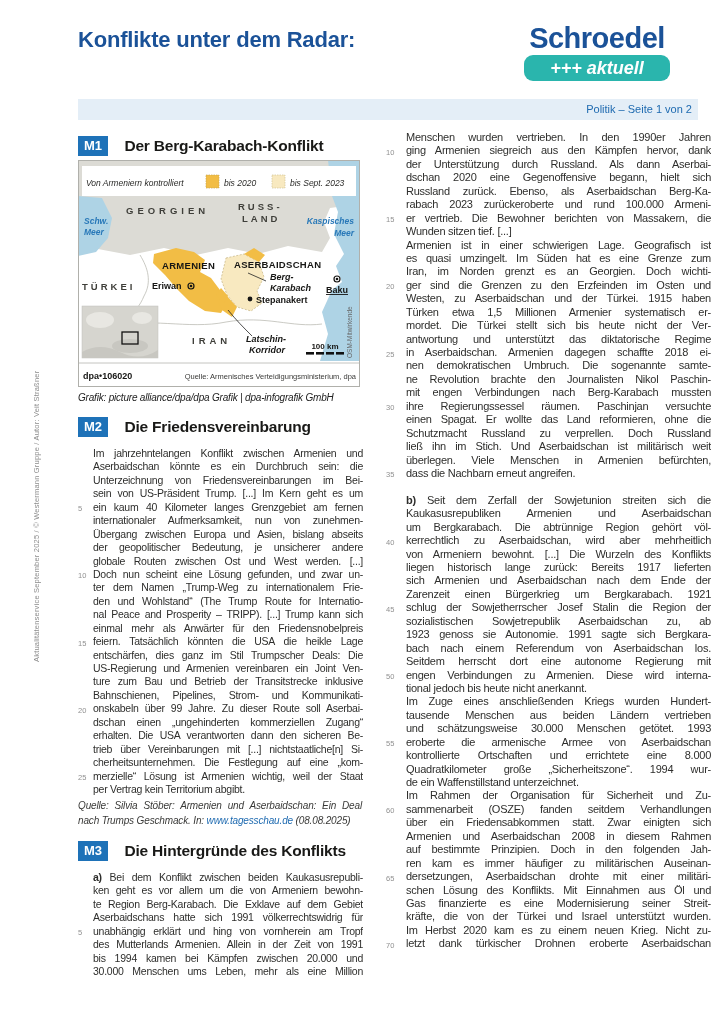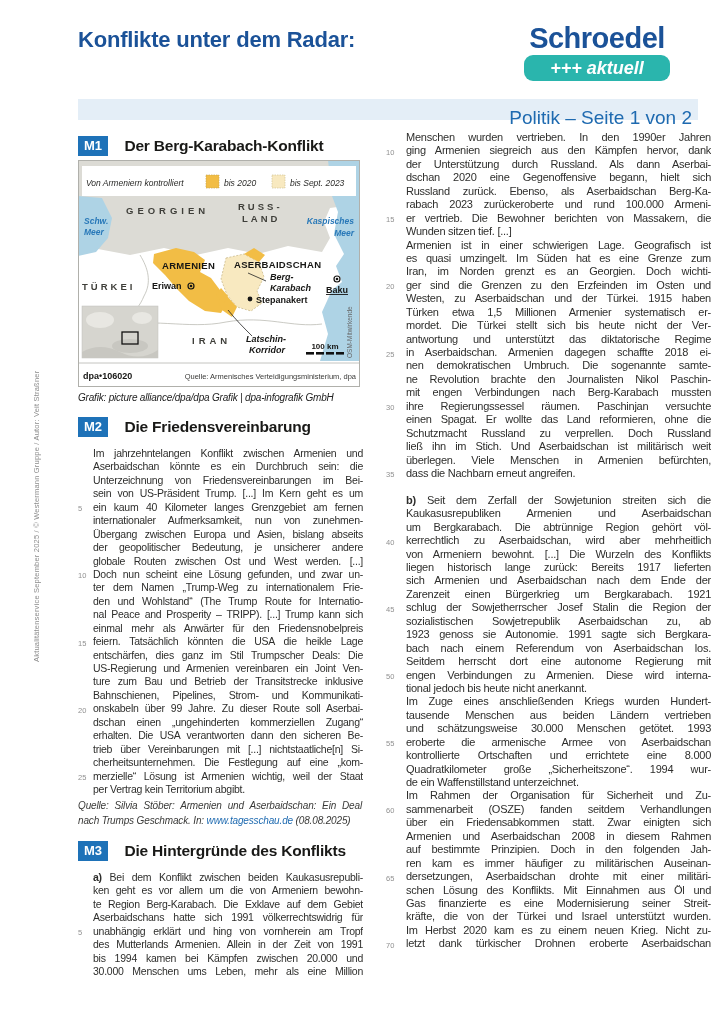--- a/index.html
+++ b/index.html
@@ -9,21 +9,21 @@
   .vert-note{position:absolute;left:32px;top:662px;width:534px;transform:rotate(-90deg);
              transform-origin:0 0;font-size:7.5px;color:#8c8c8c;letter-spacing:.2px;}
   
   .title{position:absolute;left:78px;top:25px;width:445px;font-size:22px;font-weight:bold;
          color:#1b5298;line-height:29px;letter-spacing:-.2px;}
   .logo{position:absolute;left:524px;top:23px;width:146px;}
   .logo-name{font-size:29px;font-weight:bold;color:#1b5298;line-height:31px;letter-spacing:-.5px;text-align:center;}
   .logo-band{margin-top:1px;background:#2ab5ad;color:#fff;height:26px;line-height:26px;
              font-size:18px;font-weight:bold;font-style:italic;text-align:center;border-radius:9px;}
   .section-bar{position:absolute;left:78px;top:99px;width:620px;height:21px;background:#e4eef7;}
-  .section-label{position:absolute;right:6px;top:8px;height:21px;line-height:21px;font-size:19px;color:#1e6ab0;}
+  .section-label{position:absolute;right:6px;top:0;height:21px;line-height:21px;font-size:11px;color:#1e6ab0;}
   
   .mhead{position:absolute;left:78px;height:20px;white-space:nowrap;}
   .mbadge{display:inline-block;width:30px;height:20px;background:#1e72b8;color:#fff;font-size:13px;
           font-weight:bold;text-align:center;line-height:20px;vertical-align:top;}
   .mtitle{display:inline-block;margin-left:12px;font-size:15.5px;font-weight:bold;color:#191917;
           line-height:20px;letter-spacing:-.2px;}
   #m1-head{top:136px;} #m2-head{top:417px;} #m3-head{top:841px;}
   
   .map-wrap{position:absolute;left:78px;top:160px;width:282px;height:227px;}
   .map-caption{position:absolute;left:78px;top:392px;width:284px;font-size:10px;font-style:italic;

